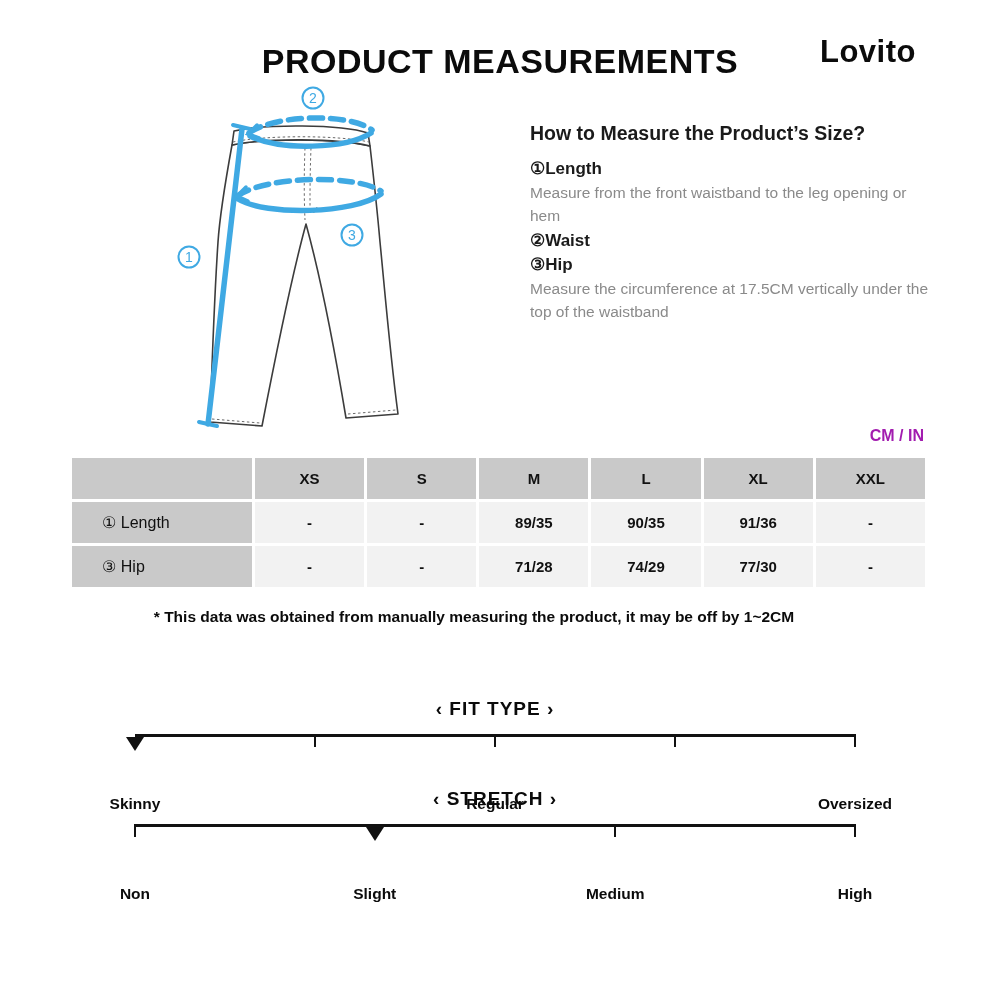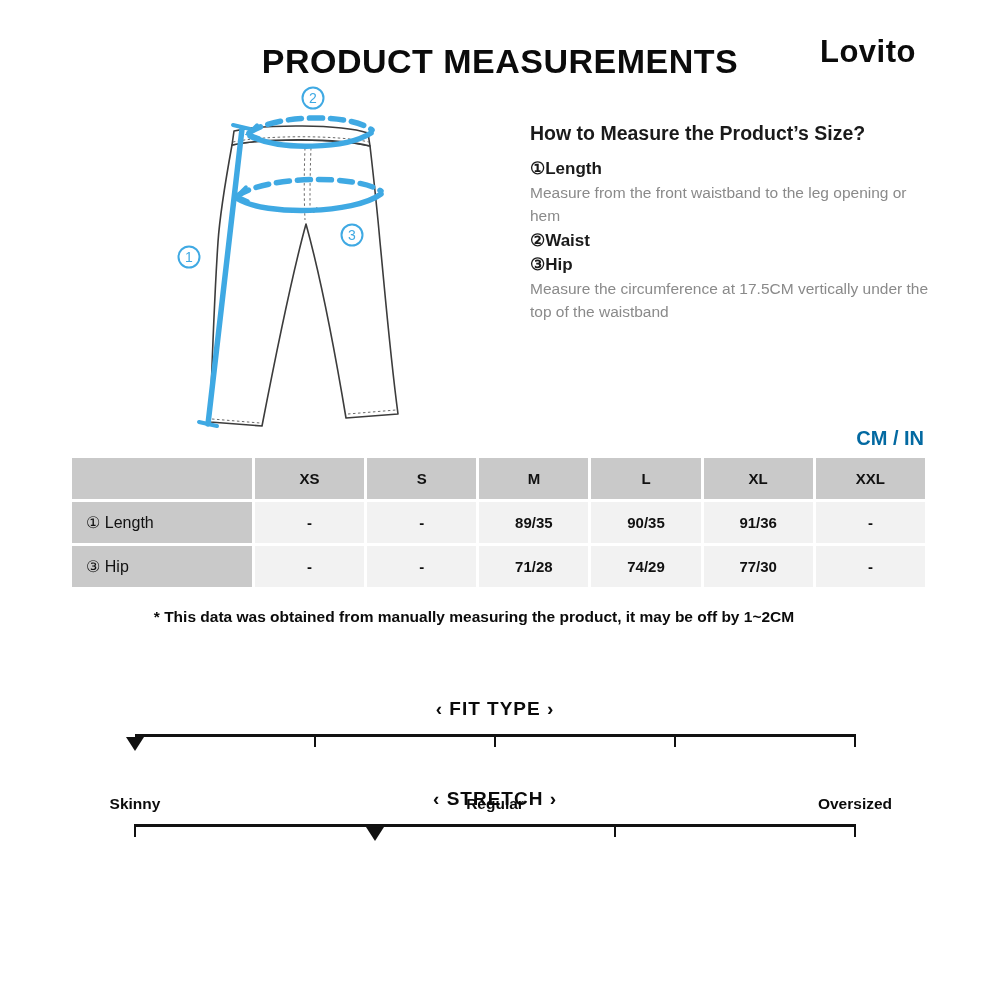--- a/index.html
+++ b/index.html
@@ -15,29 +15,29 @@
   
   .diagram { position:absolute; left:150px; top:82px; width:352px; height:358px; }
 
   
   .instructions { position:absolute; left:530px; top:122px; width:402px; }
   .instructions h2 { font-size:19.5px; font-weight:700; color:#1a1a1a; margin-bottom:12px; }
   .step-label { font-size:17px; font-weight:700; color:#1a1a1a; line-height:24px; }
   .step-desc { font-size:15.5px; font-weight:400; color:#8a8a8a; line-height:23px; margin-bottom:2px; }
 
   
-  .unit-label { position:absolute; top:427px; right:76px; font-size:20px; font-weight:700; color:#0369a1; }
+  .unit-label { position:absolute; top:427px; right:76px; font-size:16px; font-weight:700; color:#a21caf; }
 
   
   table.sizes { position:absolute; left:69px; top:455px; width:859px; border-collapse:separate;
     border-spacing:3px; table-layout:fixed; }
   table.sizes th, table.sizes td { height:41px; text-align:center; vertical-align:middle; font-size:15px; }
   table.sizes th { background:#c9c9c9; font-weight:700; color:#111; }
   table.sizes td { background:#f2f2f2; font-weight:700; color:#111; }
-  table.sizes td.rowlabel { background:#c9c9c9; text-align:left; padding-left:14px;
+  table.sizes td.rowlabel { background:#c9c9c9; text-align:left; padding-left:30px;
     font-weight:400; font-size:16px; }
 
   
   .footnote { position:absolute; top:608px; left:0; width:948px; text-align:center;
     font-size:15.5px; font-weight:700; color:#0b0b0b; }
 
   
   .scale { position:absolute; left:135px; width:720px; }
   .scale-title { width:100%; text-align:center; font-size:19px; font-weight:800;
     letter-spacing:1px; color:#0b0b0b; margin-bottom:14px; }
@@ -185,15 +185,21 @@
   </div>
 
   <div class="scale scale-stretch">
     <div class="scale-title">‹ STRETCH ›</div>
     <div class="scale-track">
       <div class="marker" style="left: 33.3%;"></div>
     <div class="tick" style="left: 0%;"></div>
         <div class="tick" style="left: 66.7%;"></div>
         <div class="tick" style="left: 100%;"></div>
       </div>
+    <div class="scale-labels">
+        <span class="scale-label" style="left: 0%;">Non</span>
+        <span class="scale-label" style="left: 33.3%;">Slight</span>
+        <span class="scale-label" style="left: 66.7%;">Medium</span>
+        <span class="scale-label" style="left: 100%;">High</span>
+      </div>
   </div>
 
 </div>
 
 </body></html>

